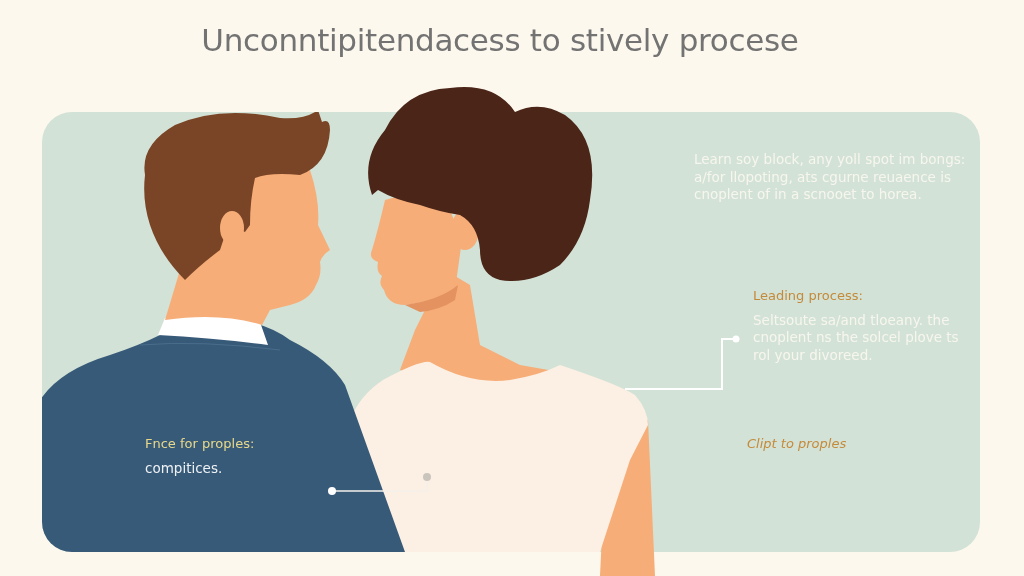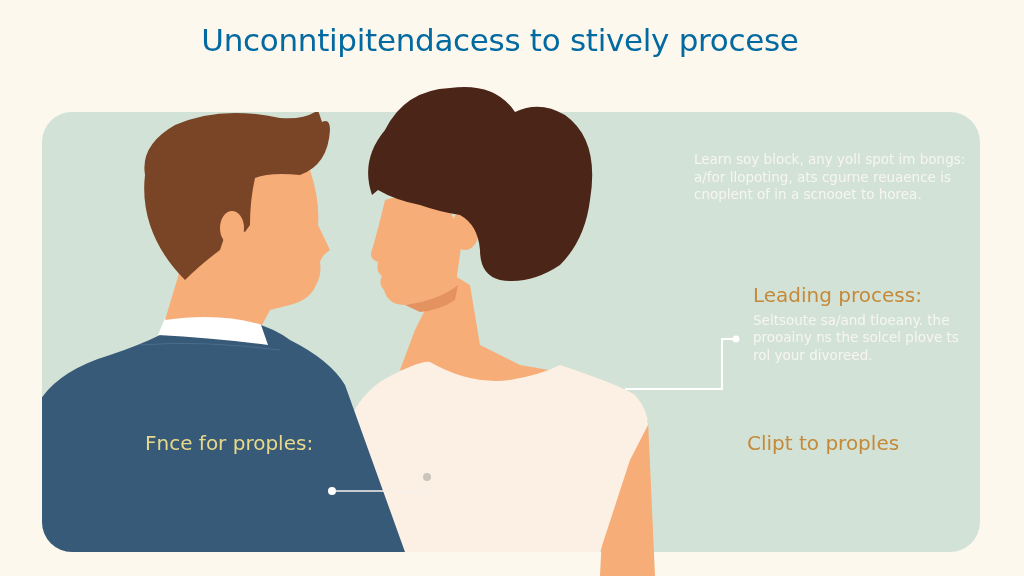--- a/index.html
+++ b/index.html
@@ -4,42 +4,42 @@
 <style>
   html, body { margin: 0; padding: 0; }
   body {
     width: 1024px; height: 576px; overflow: hidden;
     background: #fdf8ee;
     font-family: "DejaVu Sans", sans-serif;
     position: relative;
   }
   .title {
     position: absolute; left: 0; top: 22px; width: 1000px;
-    text-align: center; font-size: 31px; color: #0369a1;
+    text-align: center; font-size: 31px; color: #737373;
     letter-spacing: -0.3px;
     font-family: "DejaVu Sans", sans-serif;
   }
   .panel {
     position: absolute; left: 42px; top: 112px;
     width: 938px; height: 440px;
     background: #d3e2d6; border-radius: 30px;
   }
   svg.art { position: absolute; left: 0; top: 0; }
   .note {
     position: absolute; color: #f7f6ee;
     font-size: 13.5px; line-height: 17.5px;
     font-family: "DejaVu Sans", sans-serif;
   }
   .note .h {
-    display: block; font-size: 20px; margin-bottom: 7px;
+    display: block; font-size: 13px; margin-bottom: 7px;
   }
   .note-top { left: 694px; top: 151px; width: 280px; }
   .note-mid { left: 753px; top: 287px; width: 220px; }
   .note-mid .h { color: #c48a3a; }
-  .note-br { left: 709px; top: 435px; width: 260px; }
+  .note-br { left: 709px; top: 435px; width: 260px; font-style: italic; }
   .note-br .h { color: #c48a3a; text-align: left; padding-left: 38px; }
   .note-bl { left: 100px; top: 435px; width: 230px; color: #eef2f5; }
   .note-bl .h { color: #e8d98a; padding-left: 45px; }
   .note-bl .last { display: block; padding-left: 45px; }
 </style>
 </head>
 <body>
 
 <div class="title">Unconntipitendacess to stively procese</div>
 
@@ -95,22 +95,23 @@
     <circle cx="427" cy="477" r="4" fill="#c9c5bd"></circle>
   </g>
 </svg>
 
 <div class="note note-top">
   <span>Learn soy block, any yoll spot im bongs: a/for llopoting, ats cgurne reuaence is cnoplent of in a scnooet to horea.</span>
 </div>
 
 <div class="note note-mid">
   <span class="h">Leading process:</span>
-  <span>Seltsoute sa/and tloeany. the prooainy ns the solcel plove ts rol your divoreed.</span>
+  <span>Seltsoute sa/and tloeany. the cnoplent ns the solcel plove ts rol your divoreed.</span>
 </div>
 
 <div class="note note-br">
   <span class="h">Clipt to proples</span>
 </div>
 
 <div class="note note-bl">
   <span class="h">Fnce for proples:</span>
+  <span class="last">compitices.</span>
 </div>
 
 </body></html>

